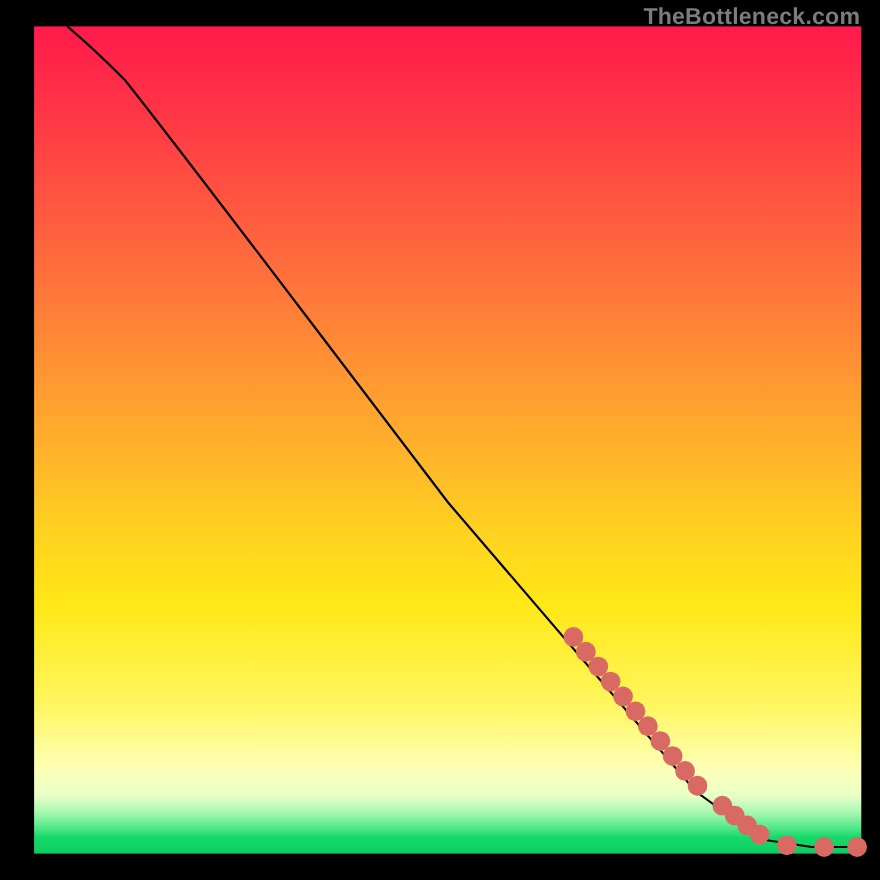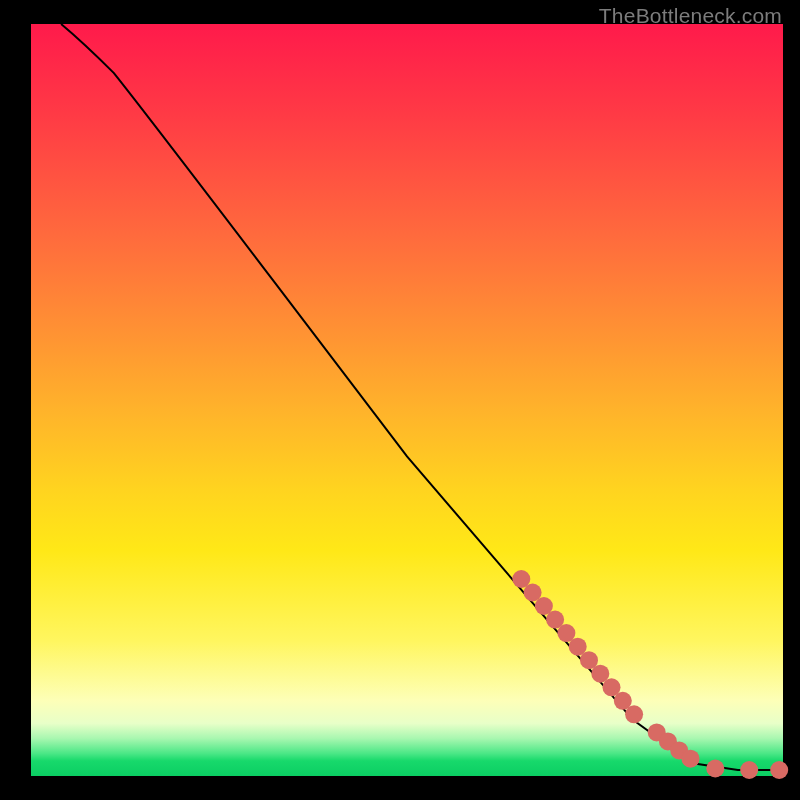--- a/index.html
+++ b/index.html
@@ -42,21 +42,21 @@
       #17d96b 98%,
       #0bce63 100%
     );
   }
   .watermark {
     position: absolute;
     top: 4px;
     right: 18px;
     font-family: Arial, Helvetica, sans-serif;
     font-size: 21px;
-    font-weight: 400;
+    font-weight: 700;
     color: #7c7c7c;
     letter-spacing: 0.2px;
     user-select: none;
   }
   svg.curve {
     position: absolute;
     left: 31px;
     top: 24px;
     width: 752px;
     height: 752px;

